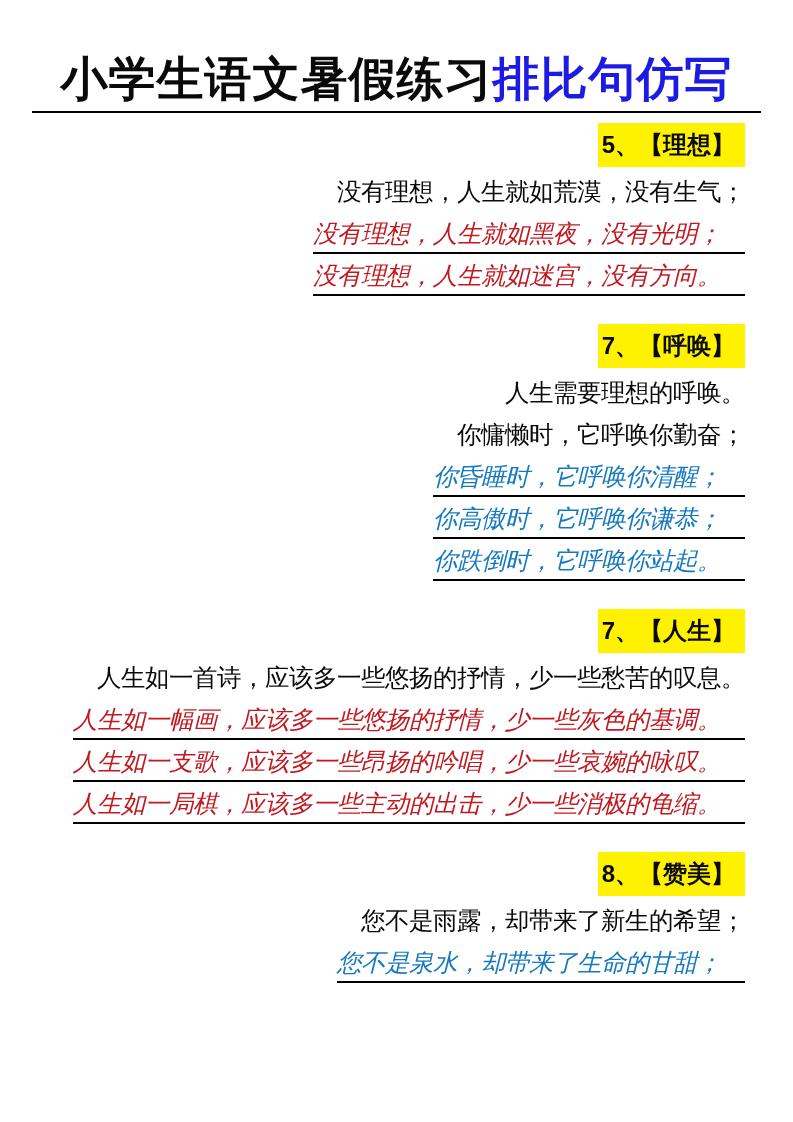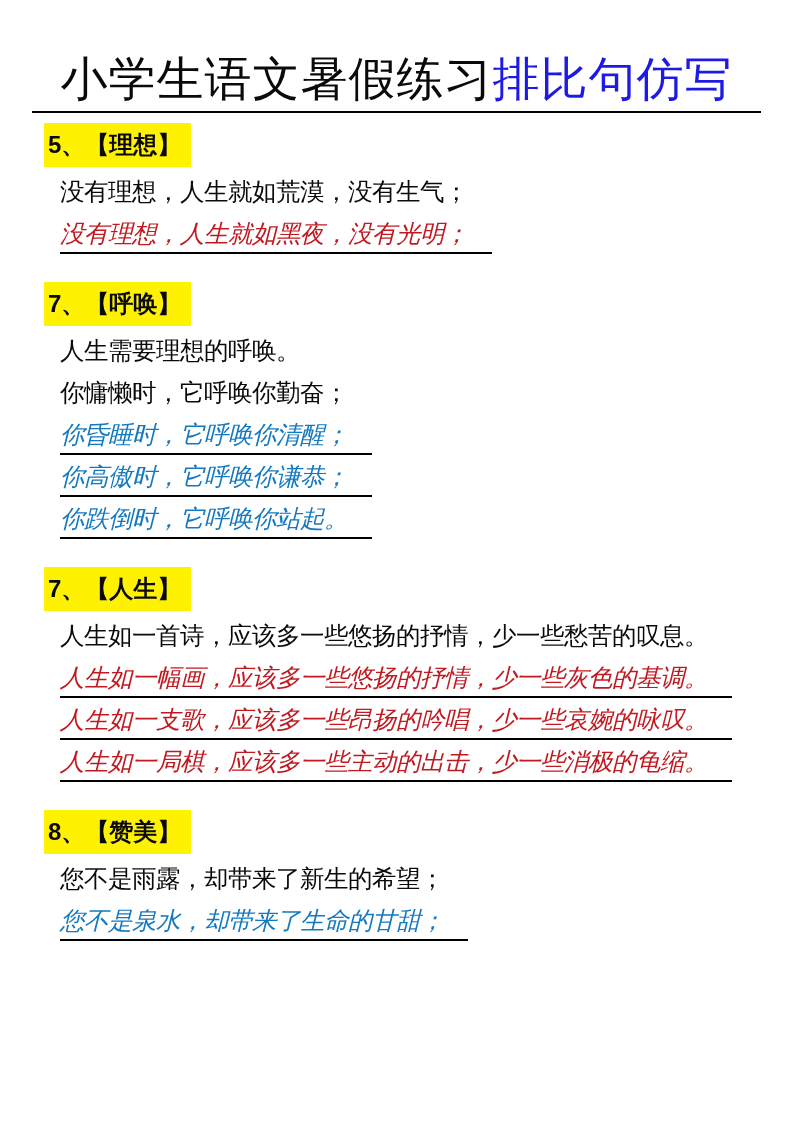--- a/index.html
+++ b/index.html
@@ -18,34 +18,34 @@
     box-sizing: border-box;
     width: 793px;
     height: 1122px;
     padding: 52px 48px 0 48px;
   }
   
   .title {
     margin: 0;
     text-align: center;
     font-size: 47px;
-    font-weight: normal;
+    font-weight: bold;
     line-height: 54px;
     letter-spacing: 1px;
     white-space: nowrap;
   }
   .title-main { color: var(--text-black, #0a0a0a); }
   .title-accent { color: var(--accent-blue, #1d1ae4); }
   .title-rule {
     border: 0;
     border-top: 2.5px solid #000;
     margin: 5px -16px 0 -16px; 
   }
   
-  .section { margin-top: 27px; }
+  .section { margin-top: 27px; text-align: right; }
   .section.first { margin-top: 10px; }
   .sec-heading {
     display: inline-block;
     margin-left: -4px;
     padding: 8px 10px 8px 4px;
     background: var(--highlight-yellow, #fff200);
     font-size: 24px;
     font-weight: bold;
     line-height: 28px;
     color: var(--text-black, #0a0a0a);
@@ -76,20 +76,21 @@
 
   <header>
     <h1 class="title"><span class="title-main">小学生语文暑假练习</span><span class="title-accent">排比句仿写</span></h1>
     <div class="title-rule"></div>
   </header>
 
   <main id="sections">
       <section class="section first"><div class="sec-heading">5、【理想】</div><div class="sec-lines">
           <div class="line"><span class="line-text c-black">没有理想，人生就如荒漠，没有生气；</span></div>
           <div class="line"><span class="line-text c-red u">没有理想，人生就如黑夜，没有光明；</span></div>
+          <div class="line"><span class="line-text c-red u">没有理想，人生就如迷宫，没有方向。</span></div>
         </div></section>
       <section class="section"><div class="sec-heading">7、【呼唤】</div><div class="sec-lines">
           <div class="line"><span class="line-text c-black">人生需要理想的呼唤。</span></div>
           <div class="line"><span class="line-text c-black">你慵懒时，它呼唤你勤奋；</span></div>
           <div class="line"><span class="line-text c-blue u">你昏睡时，它呼唤你清醒；</span></div>
           <div class="line"><span class="line-text c-blue u">你高傲时，它呼唤你谦恭；</span></div>
           <div class="line"><span class="line-text c-blue u">你跌倒时，它呼唤你站起。</span></div>
         </div></section>
       <section class="section"><div class="sec-heading">7、【人生】</div><div class="sec-lines">
           <div class="line"><span class="line-text c-black">人生如一首诗，应该多一些悠扬的抒情，少一些愁苦的叹息。</span></div>

